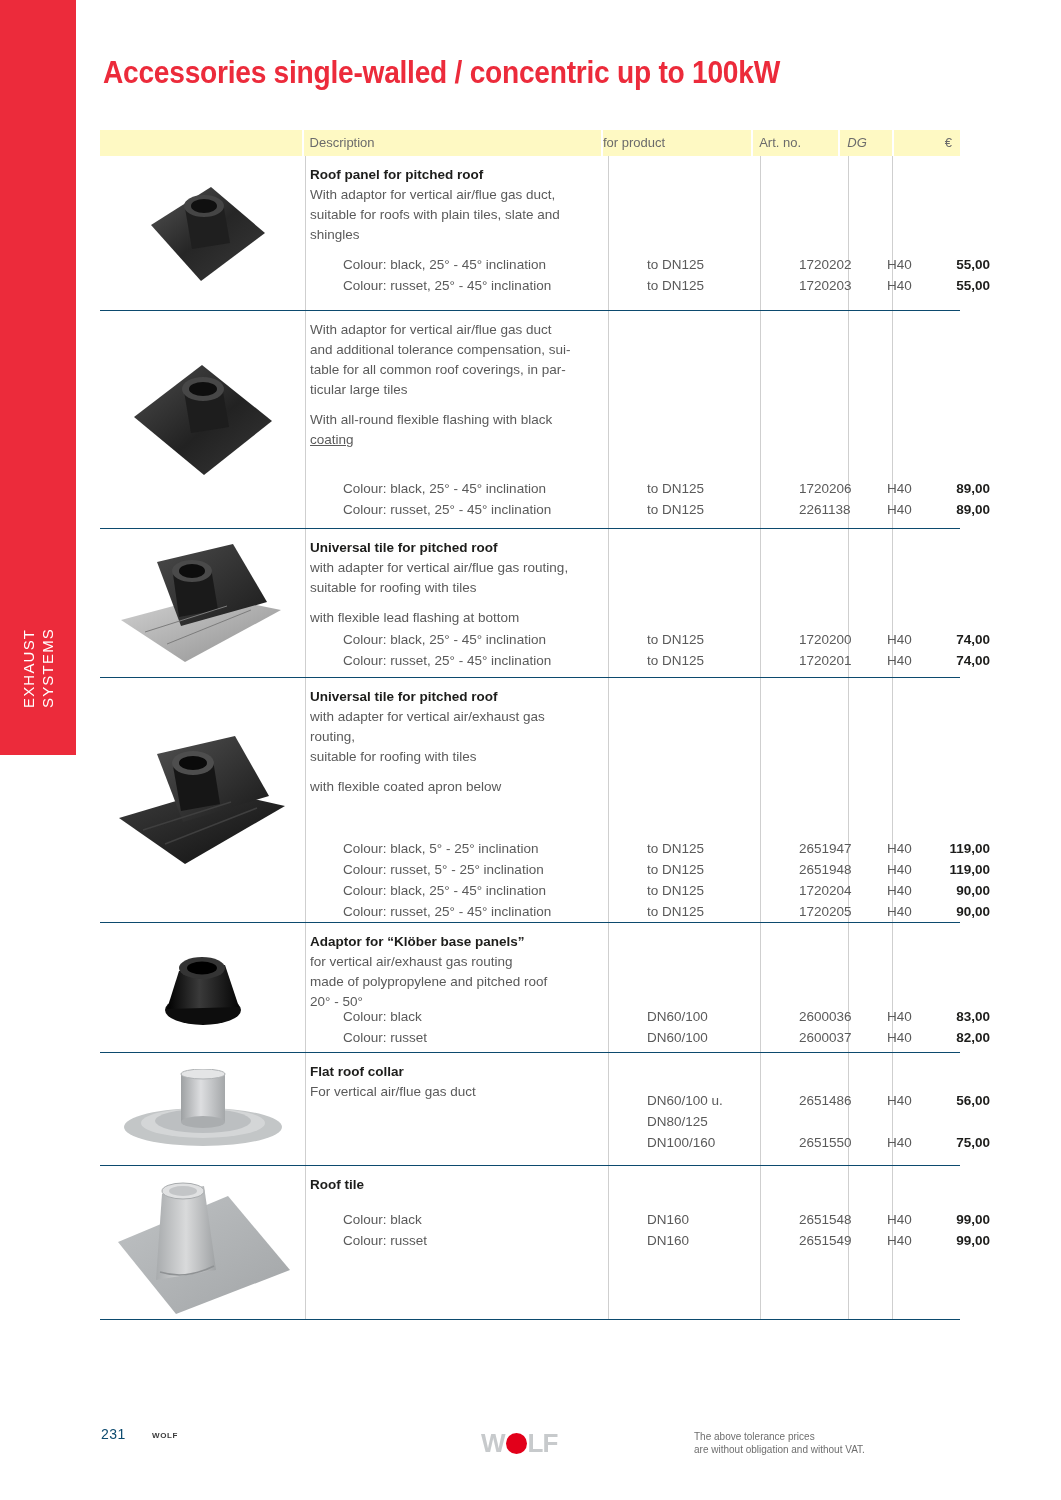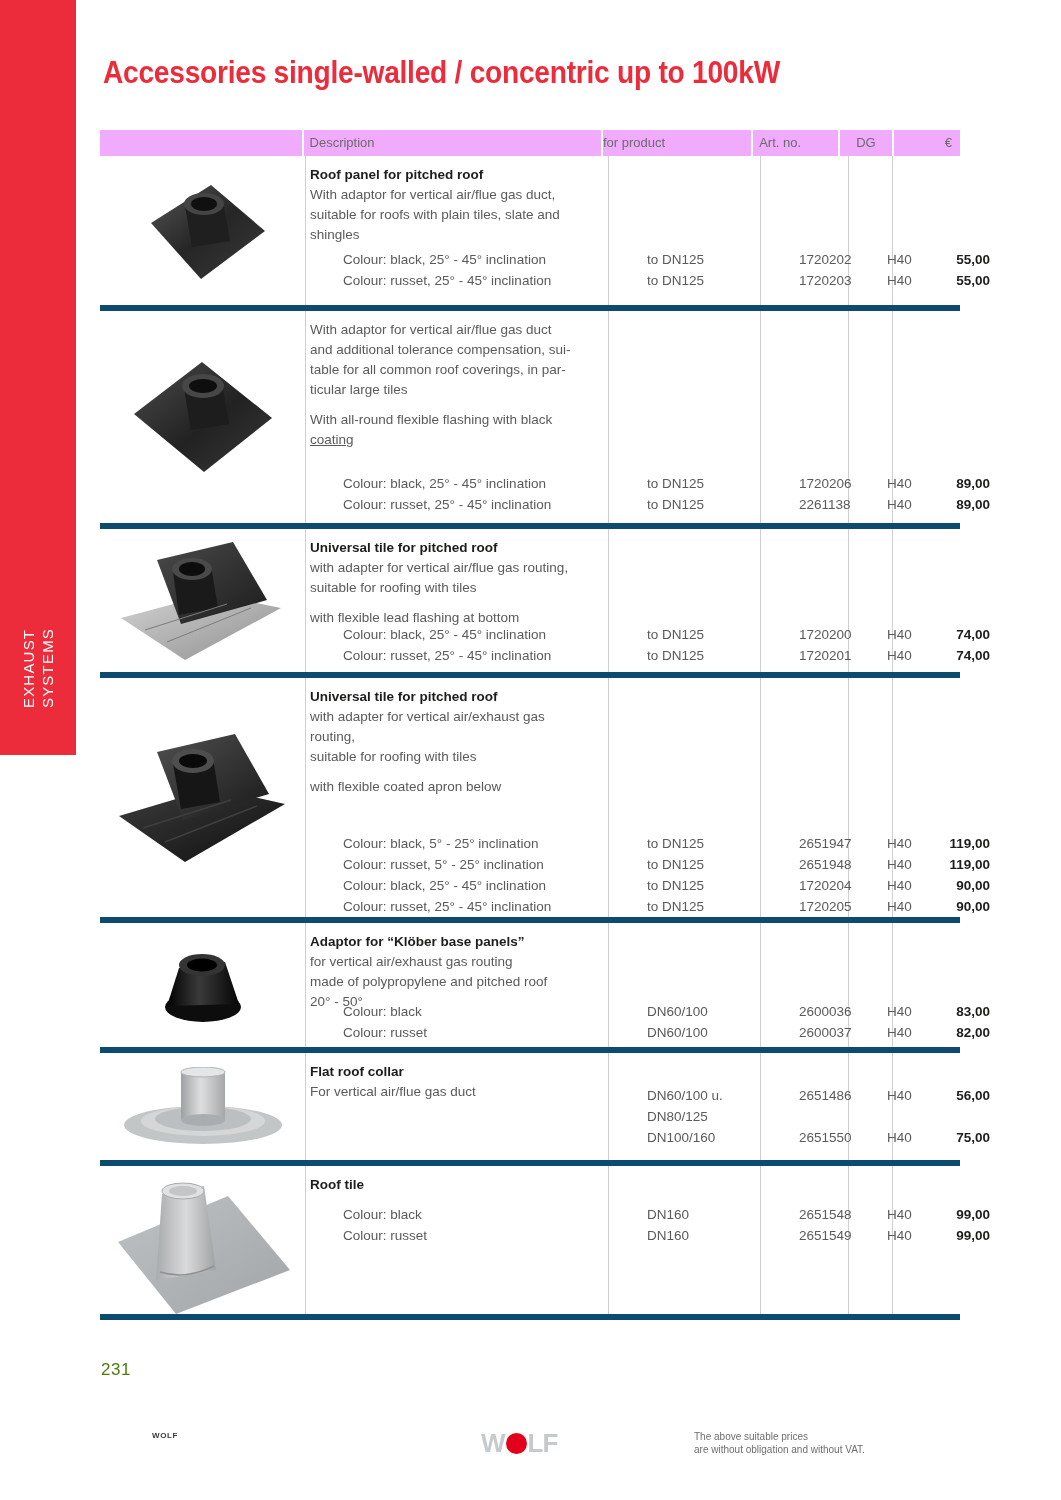--- a/index.html
+++ b/index.html
@@ -21,34 +21,34 @@
   .page-title {
     position:absolute; left:103px; top:54px;
     font-size:32px; font-weight:700; color:#ec2b3b; letter-spacing:-0.3px;
     transform:scaleX(0.88); transform-origin:left top; white-space:nowrap;
   }
 
   
   .tbl { position:absolute; left:100px; top:130px; width:860px; }
 
   .thead { display:flex; height:26px; font-size:13px; color:#6b6b6b; line-height:26px; }
-  .th { background:#f0abfc; }
+  .th { background:#fef9c3; }
   .th + .th { margin-left:2px; }
   .th-img  { width:204px; }
   .th-desc { width:301px; padding-left:6px; }
   .th-prod { width:150px; padding-left:0; }
   .th-art  { width:86px;  padding-left:6px; }
-  .th-dg   { width:52px;  padding-left:16px; }
+  .th-dg   { width:52px;  padding-left:7px;font-style:italic; }
   .th-eur  { width:67px;  text-align:right; padding-right:8px; }
 
   .tbody { position:relative; }
   .vline { position:absolute; top:0; bottom:0; width:1px; background:#cfcfcf; }
   .vl1 { left:205px; } .vl2 { left:508px; } .vl3 { left:660px; } .vl4 { left:748px; } .vl5 { left:792px; }
 
-  .prow { position:relative; border-bottom:6px solid #0c4a6e; }
+  .prow { position:relative; border-bottom:1px solid #0c4a6e; }
   .r1 { height:155px; } .r2 { height:218px; } .r3 { height:149px; } .r4 { height:245px; }
   .r5 { height:130px; } .r6 { height:113px; } .r7 { height:154px; }
 
   .img-cell { position:absolute; left:0; top:0; width:205px; height:100%;
               display:flex; align-items:center; justify-content:center; }
   .r7 .img-cell { align-items:flex-start; padding-top:10px; }
 
   .desc { position:absolute; left:210px; top:9px; width:298px; font-size:13.5px; line-height:20px; color:#5a5a5a; }
   .desc .ttl { color:#1d1d1b; font-weight:700; }
   .desc .dline { white-space:nowrap; }
@@ -62,21 +62,21 @@
     display:grid; grid-template-columns:303px 152px 88px 44px 68px;
     font-size:13.5px; line-height:21px; color:#5a5a5a; align-items:start;padding-left:33px;
   }
   .vc-colour { padding-left:5px; white-space:nowrap; }
   .vc-prod   { padding-left:6px; white-space:nowrap; }
   .vc-art    { padding-left:6px; }
   .vc-dg     { padding-left:6px; }
   .vc-price  { text-align:right; padding-right:3px; font-weight:700; color:#1d1d1b; }
 
   
-  .pageno { position:absolute; left:101px; top:1360px; font-size:17px; color:#4d7c0f; letter-spacing:0.5px; }
+  .pageno { position:absolute; left:101px; top:1426px; font-size:14px; color:#0c4a6e; letter-spacing:0.5px; }
   .brand-small { position:absolute; left:152px; top:1431px; font-size:8px; font-weight:700; color:#3a3a3a; letter-spacing:0.6px; }
   .logo { position:absolute; left:481px; top:1430px; display:flex; align-items:center;
           font-size:26px; font-weight:800; color:#c7cacc; letter-spacing:-1px; line-height:26px; }
   .logo-dot { display:inline-block; width:21px; height:21px; border-radius:50%; background:#e2001a; margin:0 1px; }
   .foot-note { position:absolute; left:694px; top:1431px; font-size:10px; color:#6e6e6e; line-height:12.5px; }
 </style>
 </head>
 <body>
 
 <div class="sidebar">
@@ -427,15 +427,15 @@
 </div>
 
 <div class="pageno">231</div>
 <div class="brand-small">WOLF</div>
 <div class="logo">
   <span>W</span>
   <span class="logo-dot"></span>
   <span>LF</span>
 </div>
 <div class="foot-note">
-  <div>The above suitable prices</div>
+  <div>The above tolerance prices</div>
   <div>are without obligation and without VAT.</div>
 </div>
 
 </body></html>

